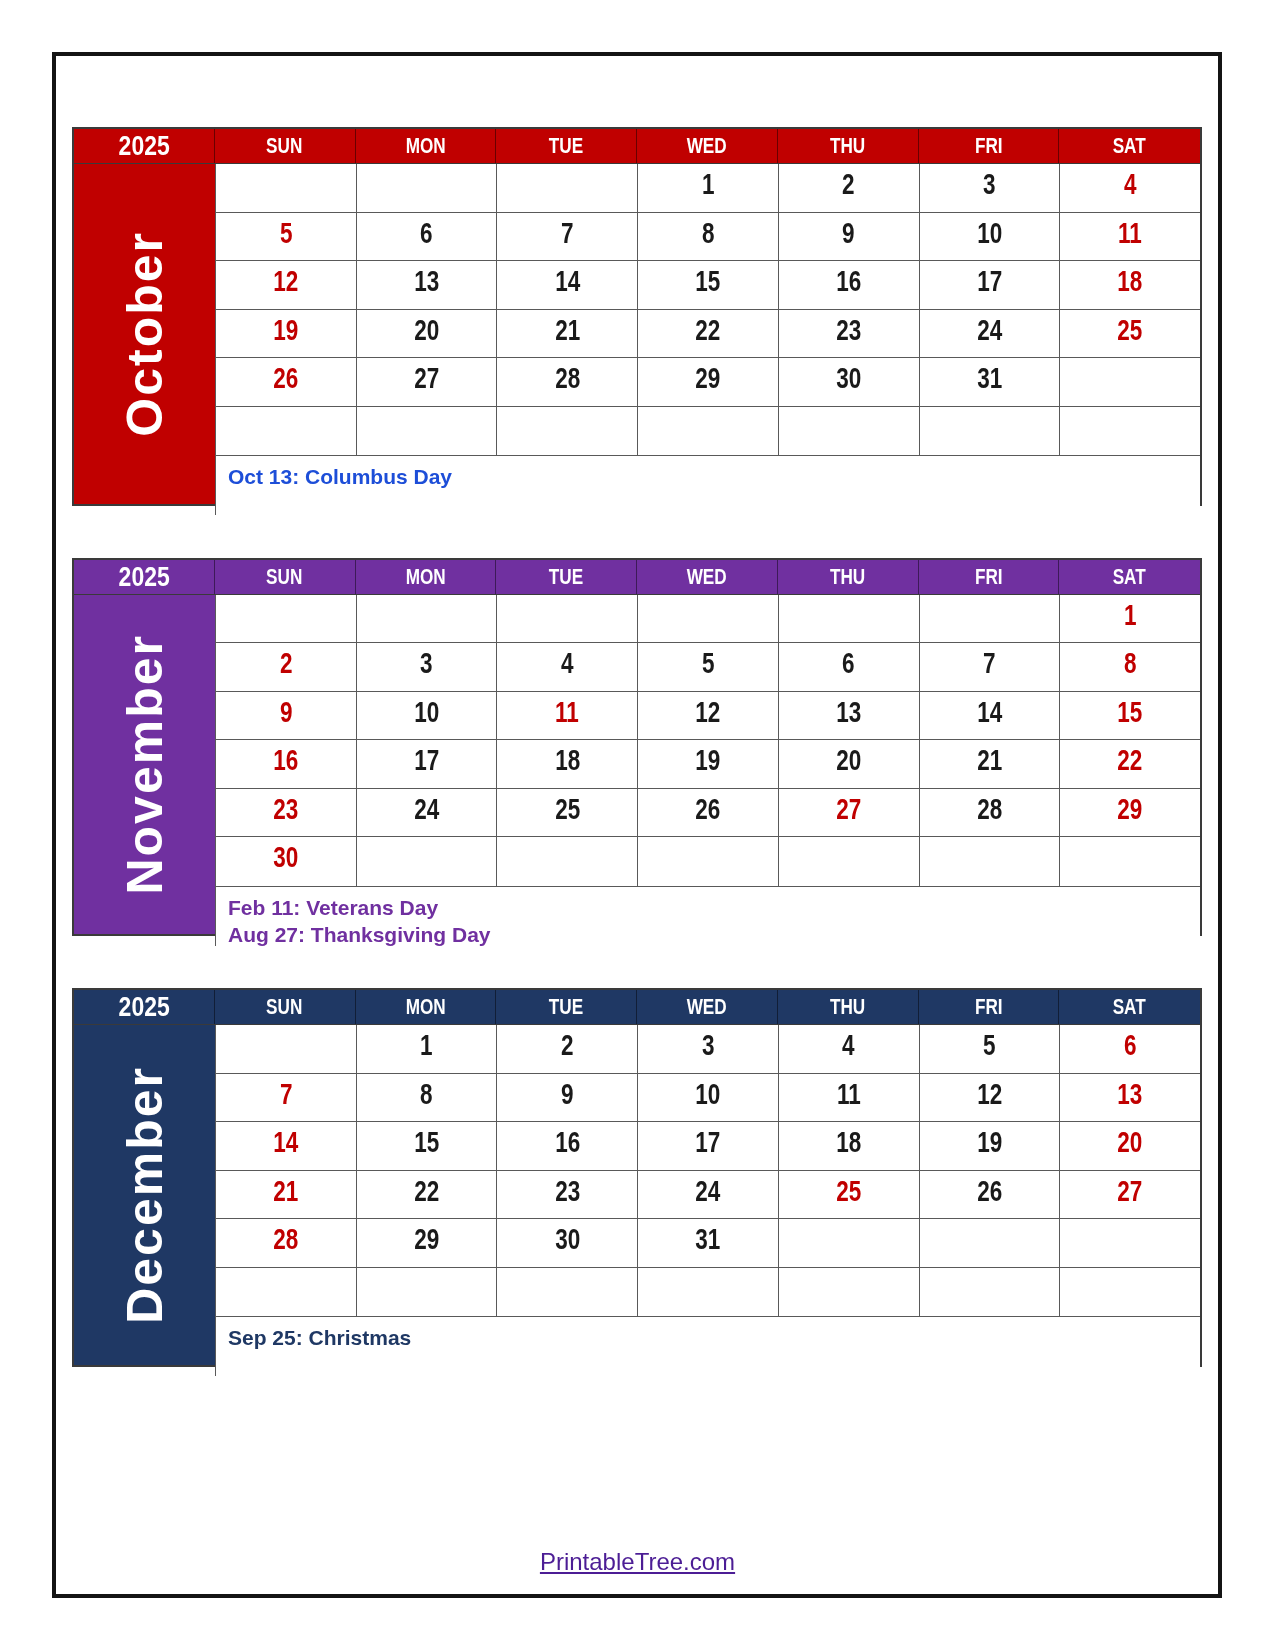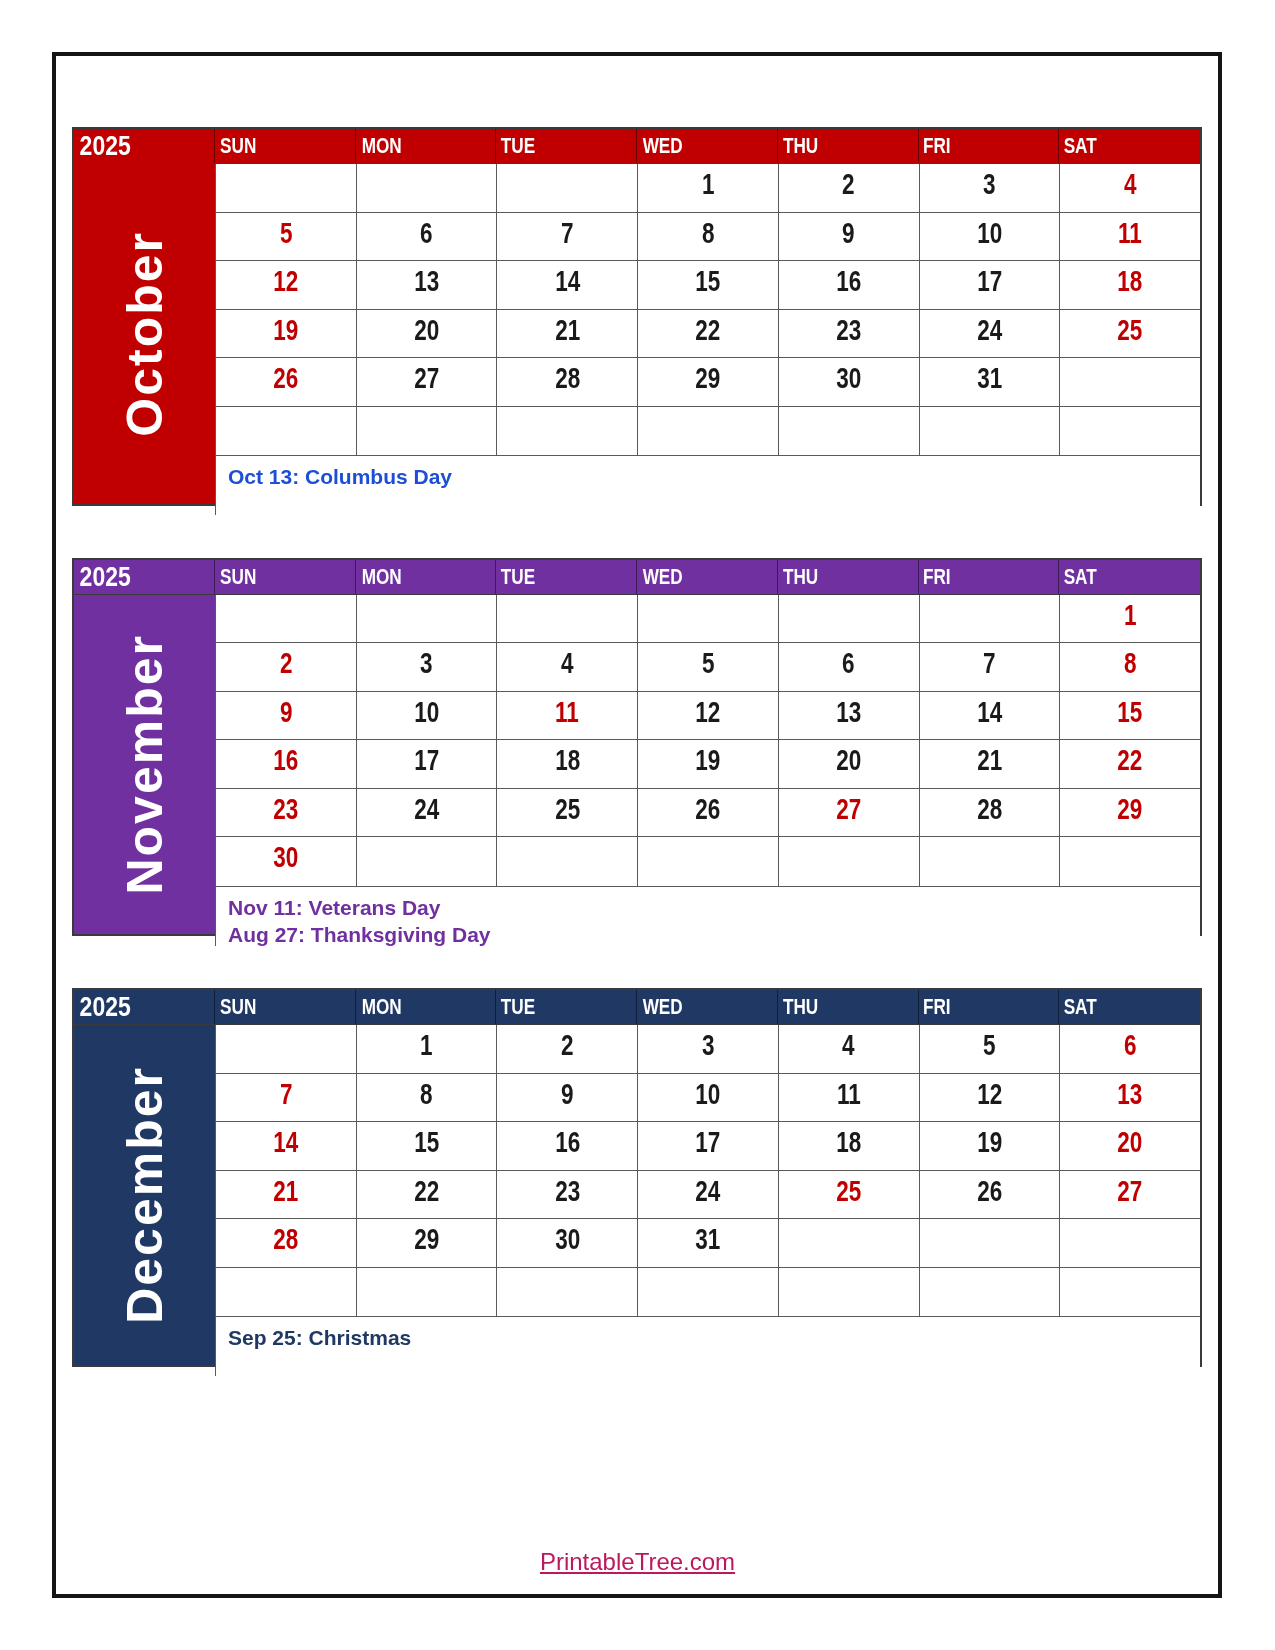--- a/index.html
+++ b/index.html
@@ -7,21 +7,21 @@
 
   .frame{position:absolute; left:52px; top:52px; width:1162px; height:1538px;
          border:4px solid #141414;}
 
   .calendar-wrap{position:absolute; left:72px; top:127px; width:1130px;}
 
   .month-block{width:1130px; border:2px solid #3a3a3a; box-sizing:border-box; background:#fff;}
   .month-block + .month-block{margin-top:52px;}
 
   .header-row{display:grid; grid-template-columns:repeat(8,1fr); height:34px;}
-  .header-cell{display:flex; align-items:center; color:#ffffff;
+  .header-cell{display:flex; align-items:center; justify-content:center; color:#ffffff;
                border-right:1px solid rgba(0,0,0,0.45); box-sizing:border-box;}
   .header-cell:last-child{border-right:none;}
   .year-text{font-weight:700; font-size:28px; display:inline-block; transform:scaleX(0.82);}
   .dow-text{font-weight:700; font-size:22px; display:inline-block; transform:scaleX(0.78);}
 
   .body-grid{display:grid; grid-template-columns:141px repeat(7,1fr);
              grid-auto-rows:48.5px; border-top:1px solid #3a3a3a;}
   .sidebar{grid-column:1; grid-row:1 / span 7; display:flex; align-items:center; justify-content:center;}
   .month-name{writing-mode:vertical-rl; transform:rotate(180deg); color:#ffffff;
               font-weight:700; font-size:50px; letter-spacing:2px; line-height:1;}
@@ -31,21 +31,21 @@
              padding-top:5px; background:#ffffff;}
   .date-num{font-weight:700; font-size:30px; line-height:1; display:inline-block; transform:scaleX(0.75);
             color:#1a1a1a;}
   .date-num.red{color:#c00000;}
 
   .notes-cell{grid-column:2 / span 7; grid-row:7; border-left:1px solid #595959;
               box-sizing:border-box; min-height:60px; padding:7px 0 8px 12px; background:#ffffff;}
   .note-line{font-weight:700; font-size:21px; line-height:27px;}
 
   .footer{position:absolute; left:0; top:1548px; width:1275px; text-align:center;}
-  .footer a{color:#be185d; font-size:24px; text-decoration:underline; font-weight:400;}
+  .footer a{color:#4c1d95; font-size:24px; text-decoration:underline; font-weight:400;}
 </style>
 </head>
 <body>
 
 <div class="frame"></div>
 
 <div class="calendar-wrap" id="calendar-root">
     <div class="month-block">
       <div class="header-row" style="background: rgb(192, 0, 0);">
         <div class="header-cell">
@@ -313,21 +313,21 @@
         <div class="date-cell" style="grid-area: 6 / 2; border-bottom: none;">
           <span class="date-num red">30</span>
         </div>
         <div class="date-cell" style="grid-area: 6 / 3; border-bottom: none;"></div>
         <div class="date-cell" style="grid-area: 6 / 4; border-bottom: none;"></div>
         <div class="date-cell" style="grid-area: 6 / 5; border-bottom: none;"></div>
         <div class="date-cell" style="grid-area: 6 / 6; border-bottom: none;"></div>
         <div class="date-cell" style="grid-area: 6 / 7; border-bottom: none;"></div>
         <div class="date-cell" style="grid-area: 6 / 8; border-bottom: none;"></div>
         <div class="notes-cell" style="border-top: 1px solid rgb(89, 89, 89);">
-          <div class="note-line" style="color: rgb(112, 48, 160);">Nov 11: Veterans Day</div>
+          <div class="note-line" style="color: rgb(112, 48, 160);">Feb 11: Veterans Day</div>
           <div class="note-line" style="color: rgb(112, 48, 160);">Aug 27: Thanksgiving Day</div>
         </div>
       </div>
     </div>
     <div class="month-block">
       <div class="header-row" style="background: rgb(31, 56, 100);">
         <div class="header-cell">
           <span class="year-text">2025</span>
         </div>
         <div class="header-cell">

